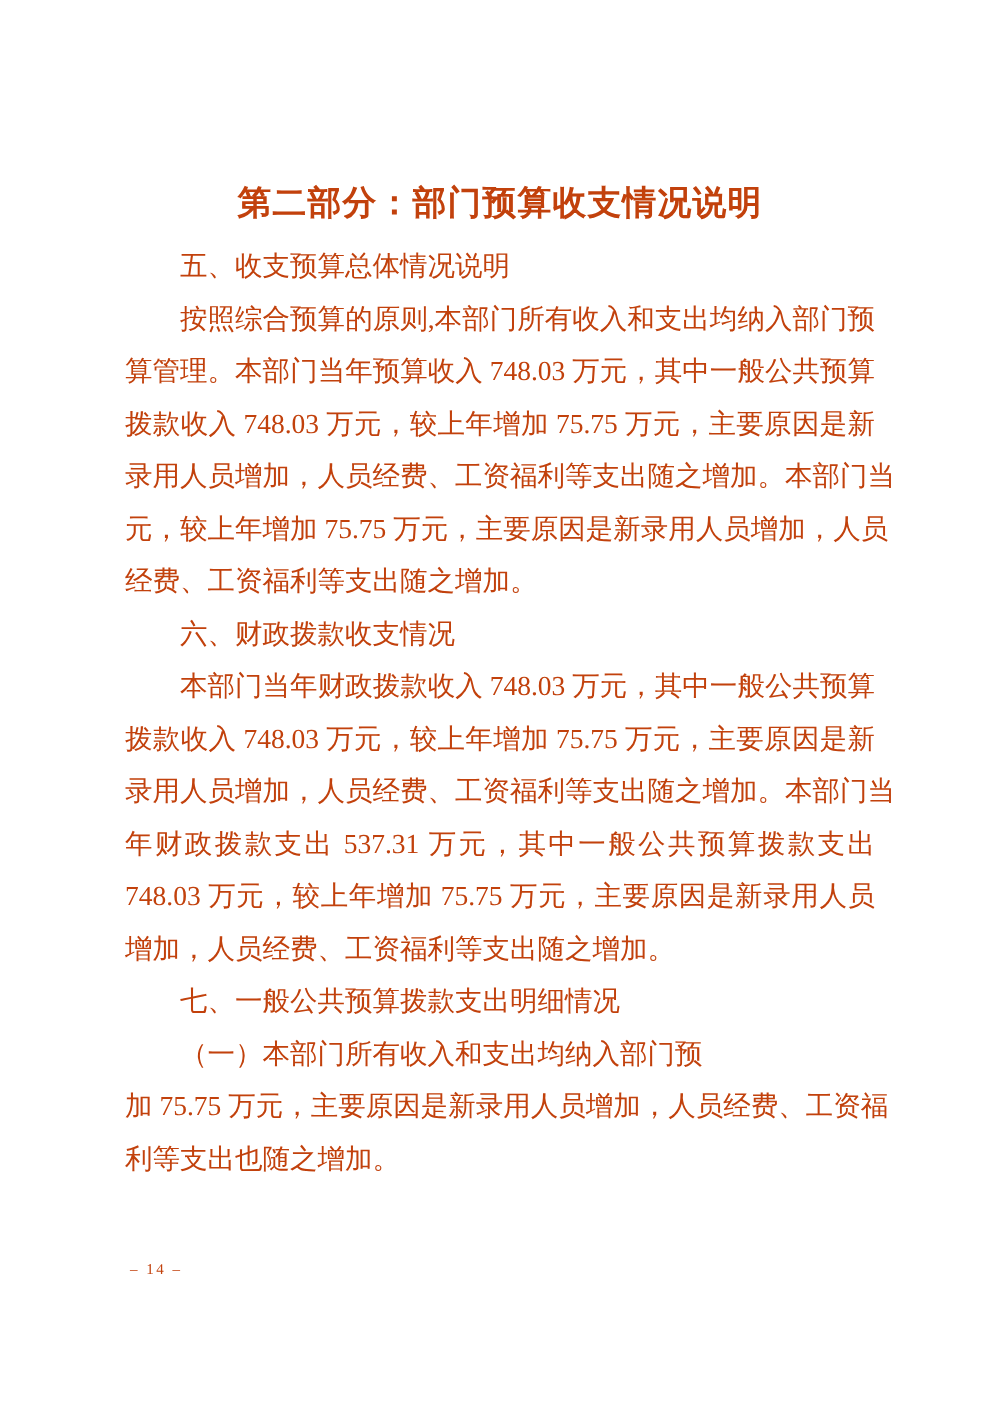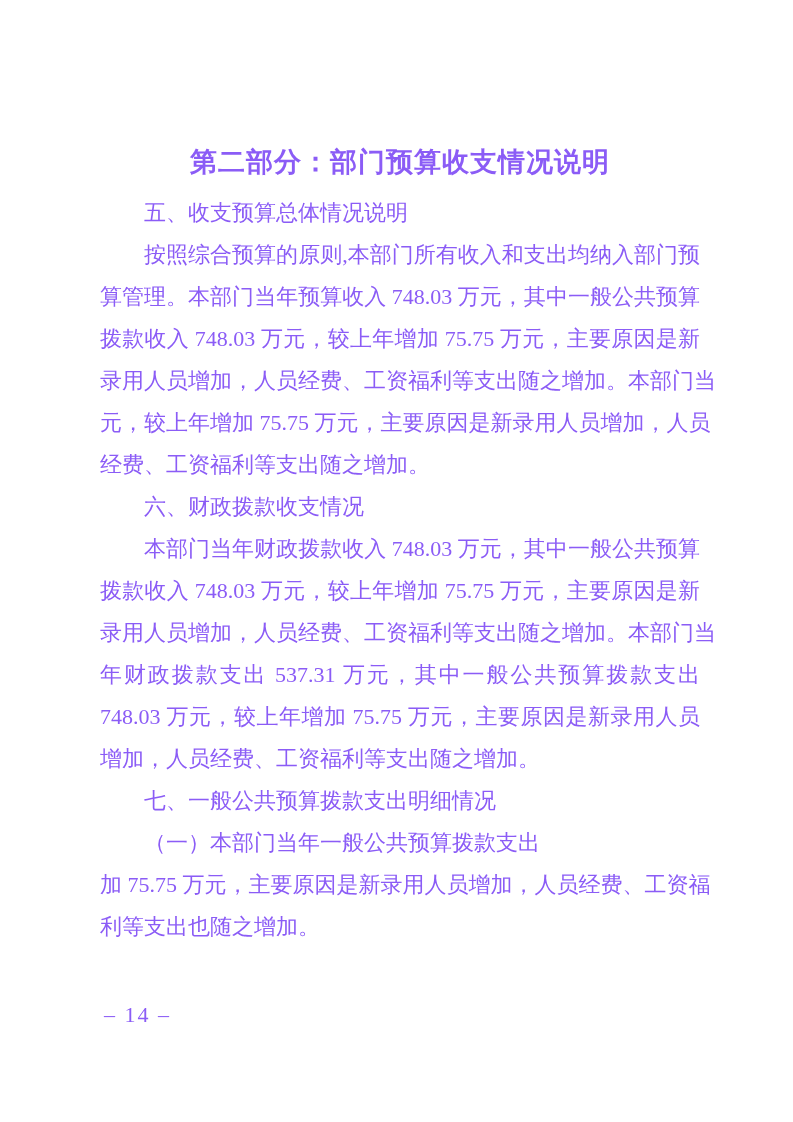--- a/index.html
+++ b/index.html
@@ -5,21 +5,21 @@
   html, body {
     margin: 0;
     padding: 0;
     background: #ffffff;
   }
   .page {
     position: relative;
     width: 793px;
     height: 1122px;
     background: #ffffff;
-    color: #8b5cf6;
+    color: #c2410c;
     font-family: "Liberation Serif", "DejaVu Serif", serif;
     overflow: hidden;
   }
   .content {
     position: absolute;
     left: 100px;
     top: 143px;
     width: 600px;
   }
   .doc-title {
@@ -55,21 +55,21 @@
     text-align: justify;
     text-align-last: justify;
   }
   .line.firstline {
     text-indent: 44px;
   }
   .page-number {
     position: absolute;
     left: 104px;
     top: 1000px;
-    font-size: 22px;
+    font-size: 12px;
     line-height: 30px;
     font-family: "Liberation Serif", "DejaVu Serif", serif;
     letter-spacing: 2px;
   }
 </style>
 </head>
 <body>
 
 <div class="page">
   <div class="content">
@@ -86,20 +86,20 @@
 
     <div class="row heading">六、财政拨款收支情况</div>
     <div class="row line justify firstline">本部门当年财政拨款收入 748.03 万元，其中一般公共预算</div>
     <div class="row line justify">拨款收入 748.03 万元，较上年增加 75.75 万元，主要原因是新</div>
     <div class="row line justify">录用人员增加，人员经费、工资福利等支出随之增加。本部门当</div>
     <div class="row line justify">年财政拨款支出 537.31 万元，其中一般公共预算拨款支出</div>
     <div class="row line justify">748.03 万元，较上年增加 75.75 万元，主要原因是新录用人员</div>
     <div class="row line">增加，人员经费、工资福利等支出随之增加。</div>
 
     <div class="row heading">七、一般公共预算拨款支出明细情况</div>
-    <div class="row subheading">（一）本部门当年一般公共预算拨款支出</div>
+    <div class="row subheading">（一）本部门所有收入和支出均纳入部门预</div>
     <div class="row line justify">加 75.75 万元，主要原因是新录用人员增加，人员经费、工资福</div>
     <div class="row line">利等支出也随之增加。</div>
 
   </div>
 
   <div class="page-number">– 14 –</div>
 </div>
 
 </body></html>

